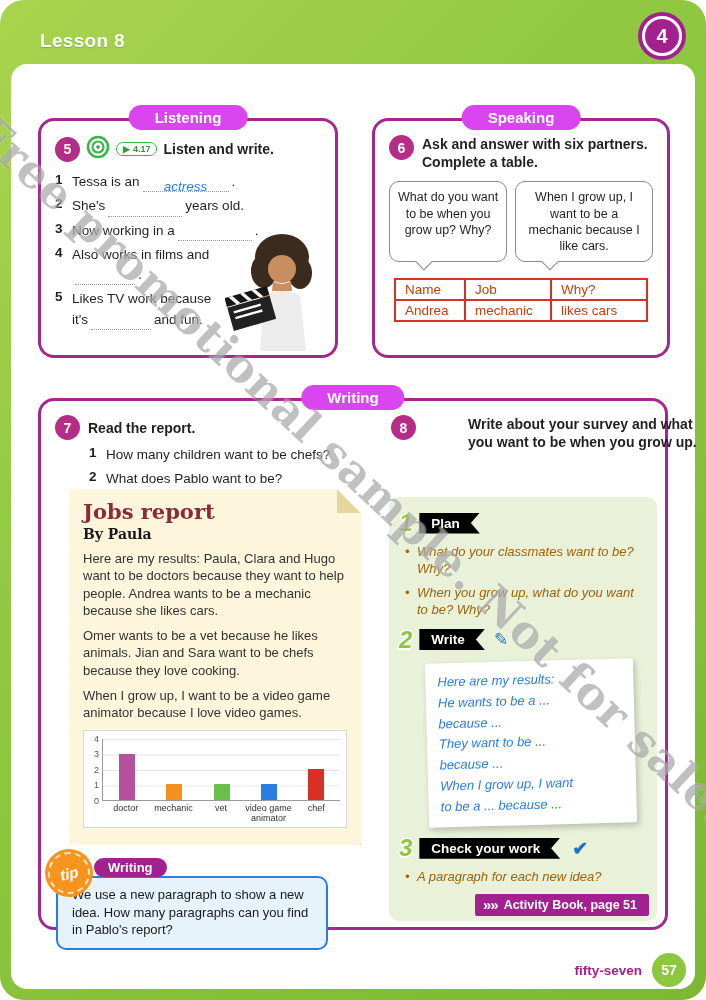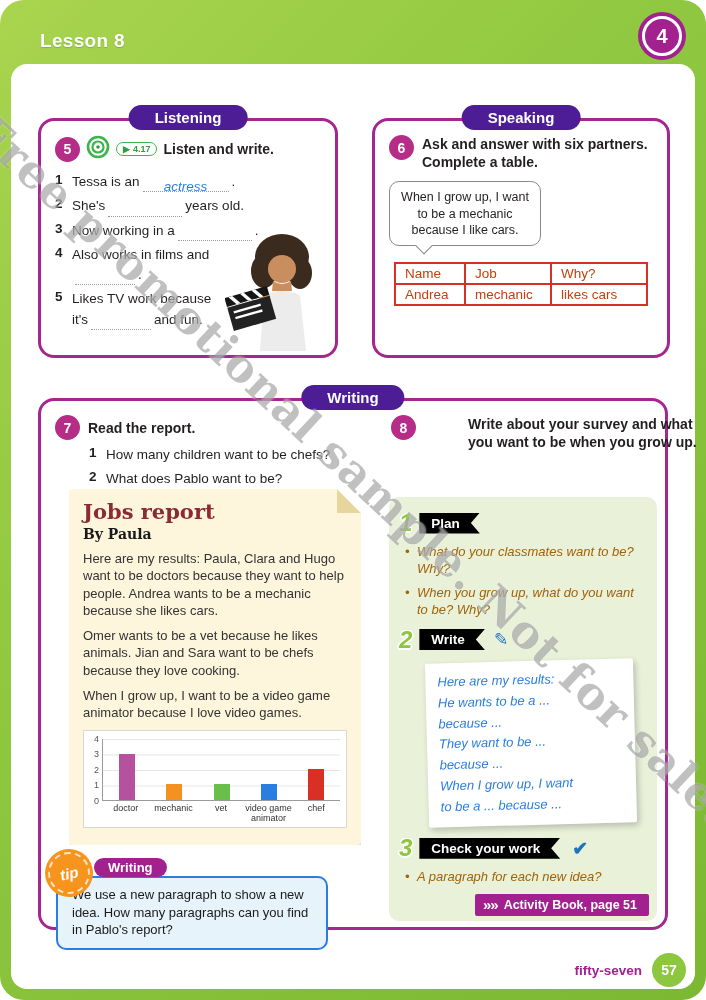--- a/index.html
+++ b/index.html
@@ -14,21 +14,21 @@
 
   .lesson-label { position:absolute; left:40px; top:30px; color:#fff; font-weight:bold;
                   font-size:19px; letter-spacing:.3px; text-shadow:0 1px 1px rgba(0,90,0,.25); }
   .unit-badge { position:absolute; right:24px; top:16px; width:40px; height:40px;
                 background:#a3218f; border:3px solid #fff; border-radius:50%;
                 box-shadow:0 0 0 4px #a3218f; color:#fff; font-weight:bold; font-size:20px;
                 display:flex; align-items:center; justify-content:center; }
 
   .box { position:absolute; background:#fff; border:3px solid #a3278f; border-radius:16px; }
   .pill-header { position:absolute; top:-16px; left:50%; transform:translateX(-50%);
-                 background:#4c1d95; color:#fff; font-weight:bold; font-size:15px;
+                 background:#d946ef; color:#fff; font-weight:bold; font-size:15px;
                  padding:4px 26px; border-radius:16px; white-space:nowrap; z-index:2; }
 
   .ex-num { width:25px; height:25px; border-radius:50%; background:#b62d88; color:#fff;
             font-weight:bold; font-size:14px; display:flex; align-items:center;
             justify-content:center; flex:none; }
 
   
   #listening { left:38px; top:118px; width:300px; height:240px; padding:14px 12px 8px 14px; }
   .l-row1 { display:flex; align-items:center; gap:6px; }
   .instr { font-weight:bold; font-size:14px; color:#231f20; }
@@ -214,20 +214,21 @@
     </div>
   </div>
 
   <div class="box" id="speaking">
     <div class="pill-header">Speaking</div>
     <div class="s-row1">
       <div class="ex-num">6</div>
       <span class="instr">Ask and answer with six partners. Complete a table.</span>
     </div>
     <div class="bubbles">
+      <div class="bubble q">What do you want to be when you grow up? Why?</div>
       <div class="bubble a">When I grow up, I want to be a mechanic because I like cars.</div>
     </div>
     <table class="survey">
       <tbody>
           <tr>
         <th>Name</th>
         <th>Job</th>
         <th>Why?</th>
       </tr>
       <tr>

